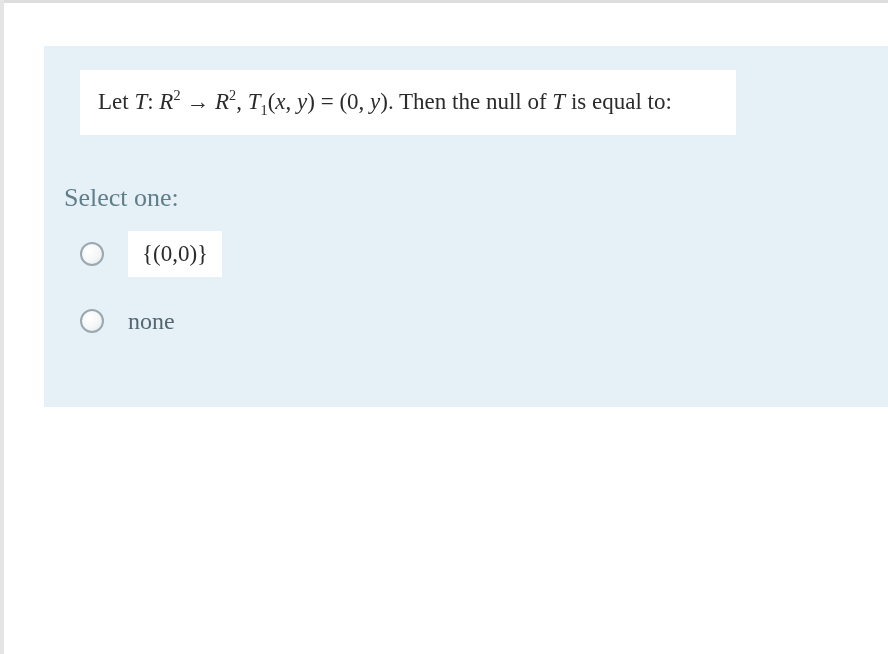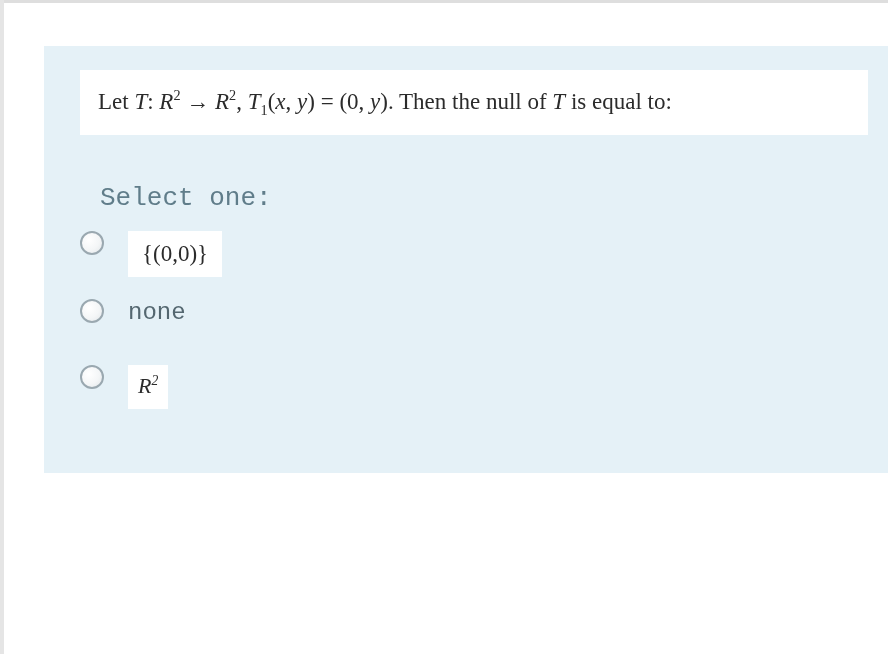--- a/index.html
+++ b/index.html
@@ -29,58 +29,59 @@
     .question-card {
       position: absolute;
       left: 44px;
       top: 46px;
       width: 844px;
       background: #e5f1f7;
       padding: 0 0 42px 0;
     }
     .question-stem {
       margin: 24px 0 0 36px;
-      width: 788px;
+      width: 656px;
       background: #ffffff;
       padding: 16px 18px 18px 18px;
       font-size: 23px;
       color: #2b2b2b;
       line-height: 1.35;
       font-family: Georgia, 'Times New Roman', serif;
     }
     .question-stem .ital { font-style: italic; }
     .sup { font-size: 0.62em; vertical-align: super; line-height: 0; }
     .sub { font-size: 0.62em; vertical-align: sub; line-height: 0; }
     .select-label {
-      margin: 48px 0 0 56px;
+      margin: 48px 0 0 20px;
       font-size: 26px;
       color: #607d8a;
-      font-family: Liberation Mono, monospace;
+      font-family: Liberation Serif, serif;
     }
     .options {
       margin: 18px 0 0 36px;
     }
     .option-row {
       display: flex;
+      align-items: center;
       margin: 0 0 22px 0;
       min-height: 44px;
     }
     .radio {
       width: 24px;
       height: 24px;
       border-radius: 50%;
       border: 2px solid #9aa8b0;
       background: radial-gradient(circle at 35% 35%, #ffffff 0%, #f4f6f7 55%, #e1e6e9 100%);
       flex-shrink: 0;
       margin-right: 24px;
     }
     .option-label {
       font-size: 24px;
       color: #546770;
-      font-family: Liberation Mono, monospace;
+      font-family: Liberation Serif, serif;
     }
     .option-label.boxed {
       background: #ffffff;
       padding: 10px 14px;
       font-family: Georgia, 'Times New Roman', serif;
       color: #2b2b2b;
       font-size: 23px;
     }
     .option-label.r2 {
       background: #ffffff;
@@ -112,19 +113,15 @@
       <div class="option-label boxed">{(0,0)}</div>
     </div>
 
     <div class="option-row">
       <div class="radio"></div>
       <div class="option-label">none</div>
     </div>
 
 
 
-    <div class="option-row">
-      <div class="radio"></div>
-      <div class="option-label r2"><span class="ital">R</span><span class="sup">2</span></div>
-    </div>
 
   </div>
 </div>
 
 </body></html>

